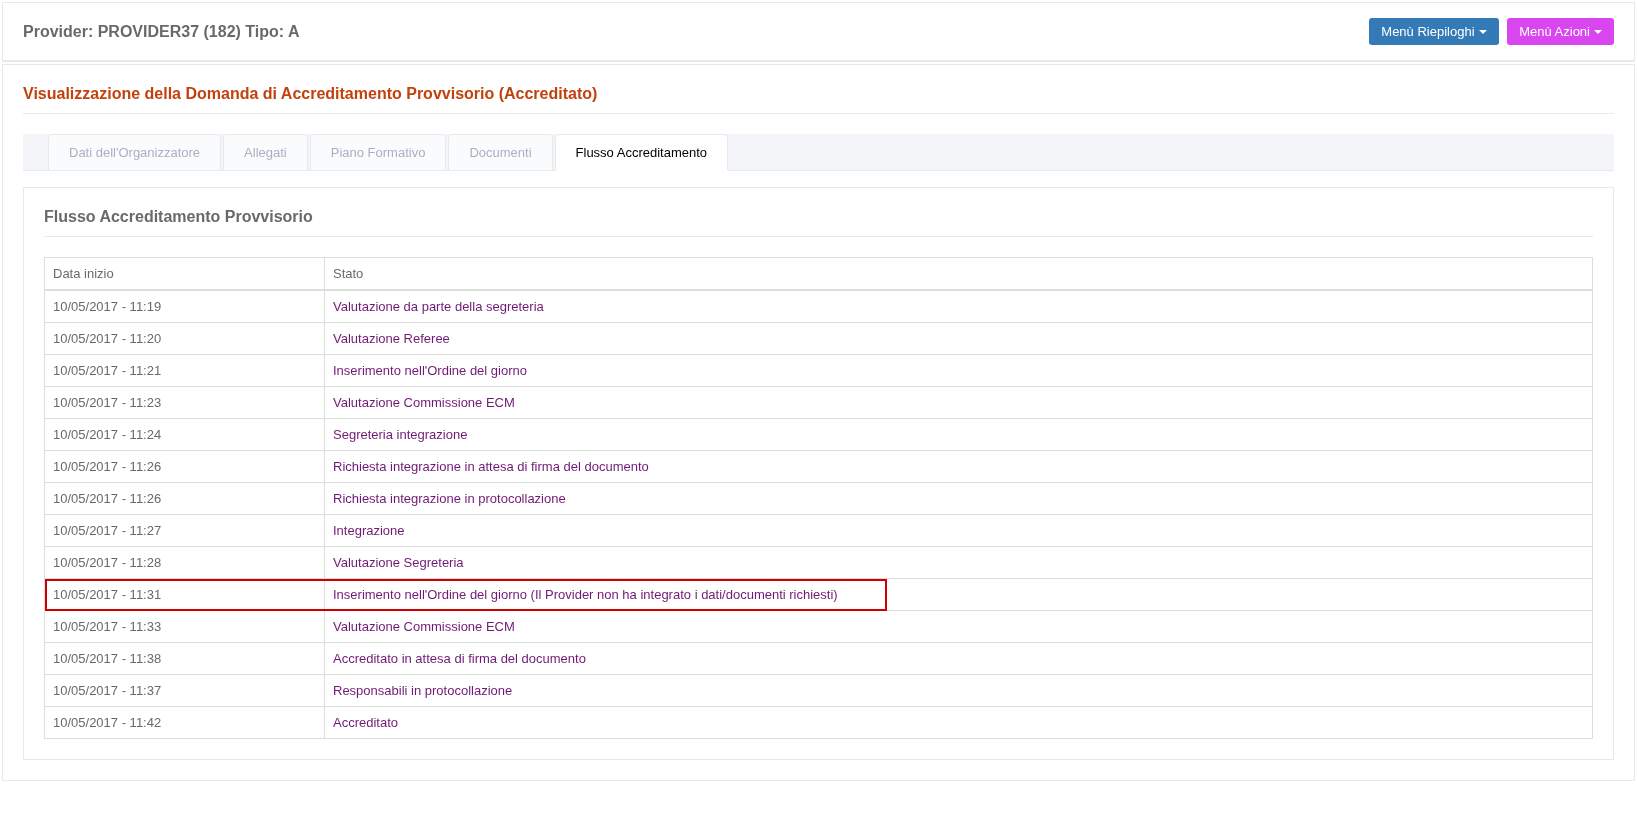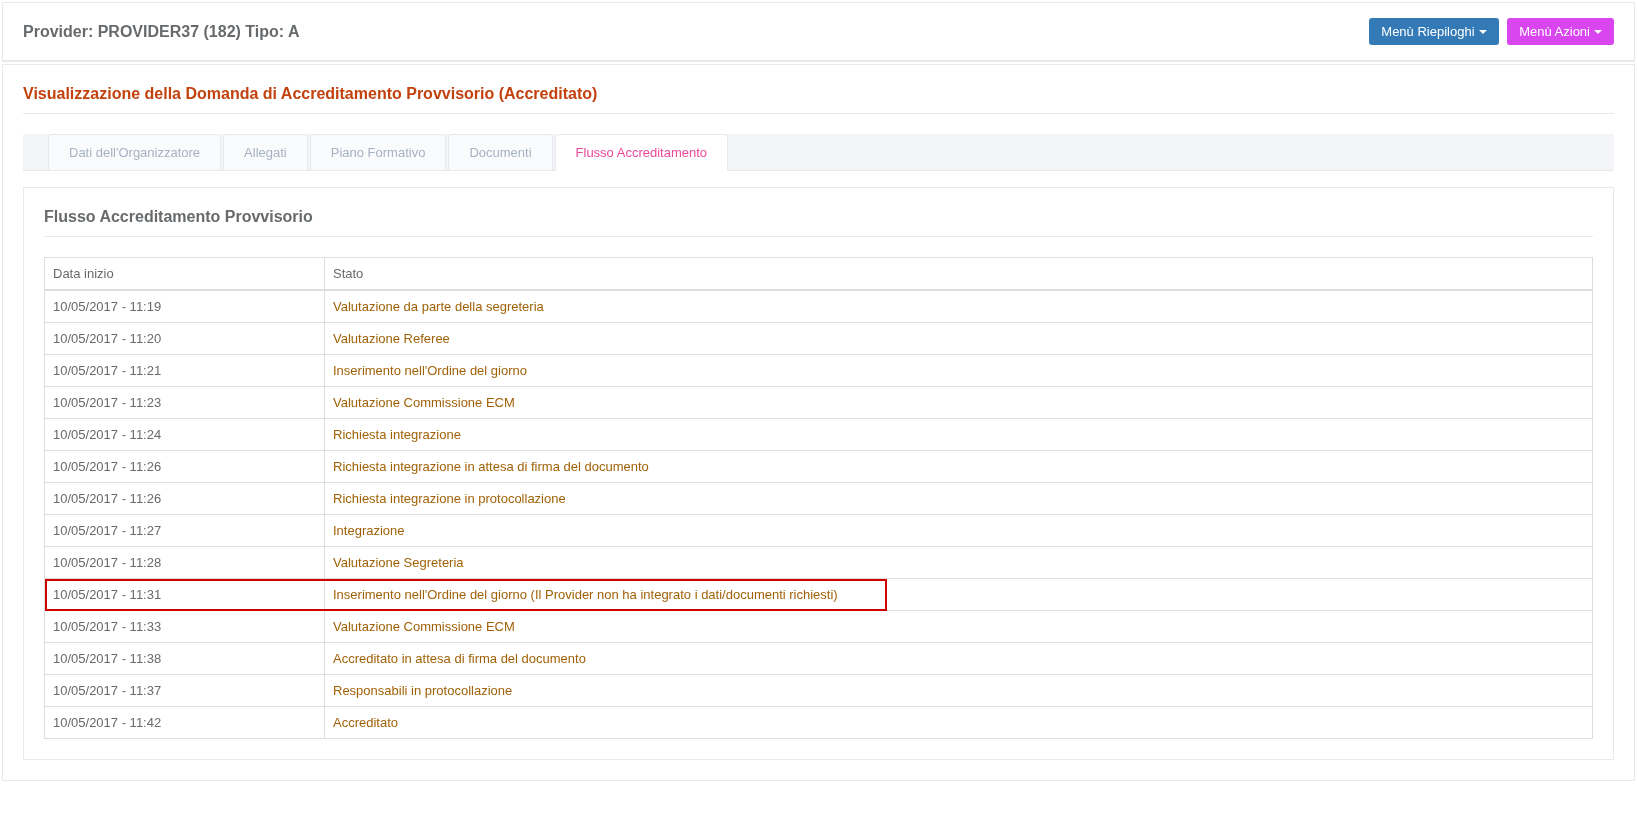--- a/index.html
+++ b/index.html
@@ -9,26 +9,26 @@
     .panel-heading h2 { font-size: 16px; font-weight: 600; color: #676a6c; }
     .panel-body { padding: 20px; }
     .btn { display: inline-flex; align-items: center; padding: 6px 12px; font-size: 13px; border-radius: 3px; border: none; cursor: pointer; color: #fff; margin-left: 5px; }
     .btn-primary { background-color: #337ab7; }
     .btn-success { background-color: #d946ef; justify-content: flex-end; }
     .caret { display: inline-block; width: 0; height: 0; margin-left: 4px; vertical-align: middle; border-top: 4px solid; border-right: 4px solid transparent; border-left: 4px solid transparent; }
     .section-title { font-size: 16px; font-weight: 600; color: #c2410c; padding-bottom: 10px; border-bottom: 1px solid #e7eaec; margin-bottom: 20px; }
     .nav-tabs { display: flex; border-bottom: 1px solid #e7eaec; background: #f3f5f8; padding-left: 25px; list-style: none; }
     .nav-tabs li { margin-bottom: -1px; }
     .nav-tabs li a { display: block; padding: 10px 20px; color: #A7B1C2; background: #fafbfc; border: 1px solid #e7eaec; border-radius: 4px 4px 0 0; margin-right: 2px; font-size: 13px; text-decoration: none; cursor: pointer; }
-    .nav-tabs li.active a { color: #ec4899; background: #fff; border-bottom-color: transparent; }
+    .nav-tabs li.active a { color: #000000; background: #fff; border-bottom-color: transparent; }
     .table { width: 100%; border-collapse: collapse; border: 1px solid #ddd; }
     .table th, .table td { padding: 8px; text-align: left; border: 1px solid #ddd; vertical-align: top; font-size: 13px; }
     .table thead th { border-bottom: 2px solid #ddd; font-weight: normal; color: #676a6c; background: #fff; }
     .table td { color: #676a6c; }
-    .table td.stato-cell { color: #a16207; }
+    .table td.stato-cell { color: #701a75; }
     .col-date { width: 280px; }
     .highlight-box { position: absolute; border: 2px solid #cc0000; pointer-events: none; }
     .table-wrap { position: relative; }
     .panel-inner { border: 1px solid #e7eaec; margin-top: 16px; }
     .panel-inner-body { padding: 20px; }
     .subheading { font-size: 16px; font-weight: 600; color: #676a6c; }
     hr.light { border: none; border-top: 1px solid #e7eaec; margin: 10px 0 20px 0; }
   </style>
 </head>
 <body>
@@ -96,21 +96,21 @@
                 <tr>
                   <td class="col-date">10/05/2017 - 11:21</td>
                   <td class="stato-cell">Inserimento nell'Ordine del giorno</td>
                 </tr>
                 <tr>
                   <td class="col-date">10/05/2017 - 11:23</td>
                   <td class="stato-cell">Valutazione Commissione ECM</td>
                 </tr>
                 <tr>
                   <td class="col-date">10/05/2017 - 11:24</td>
-                  <td class="stato-cell">Richiesta integrazione</td>
+                  <td class="stato-cell">Segreteria integrazione</td>
                 </tr>
                 <tr>
                   <td class="col-date">10/05/2017 - 11:26</td>
                   <td class="stato-cell">Richiesta integrazione in attesa di firma del documento</td>
                 </tr>
                 <tr>
                   <td class="col-date">10/05/2017 - 11:26</td>
                   <td class="stato-cell">Richiesta integrazione in protocollazione</td>
                 </tr>
                 <tr>

